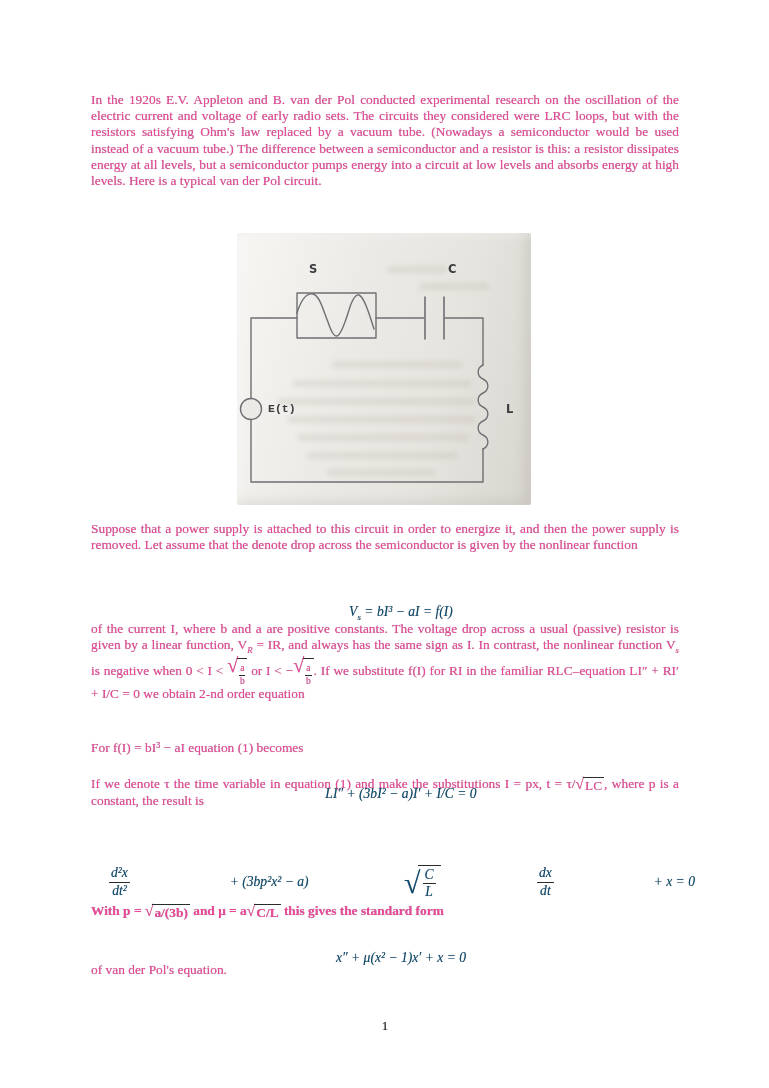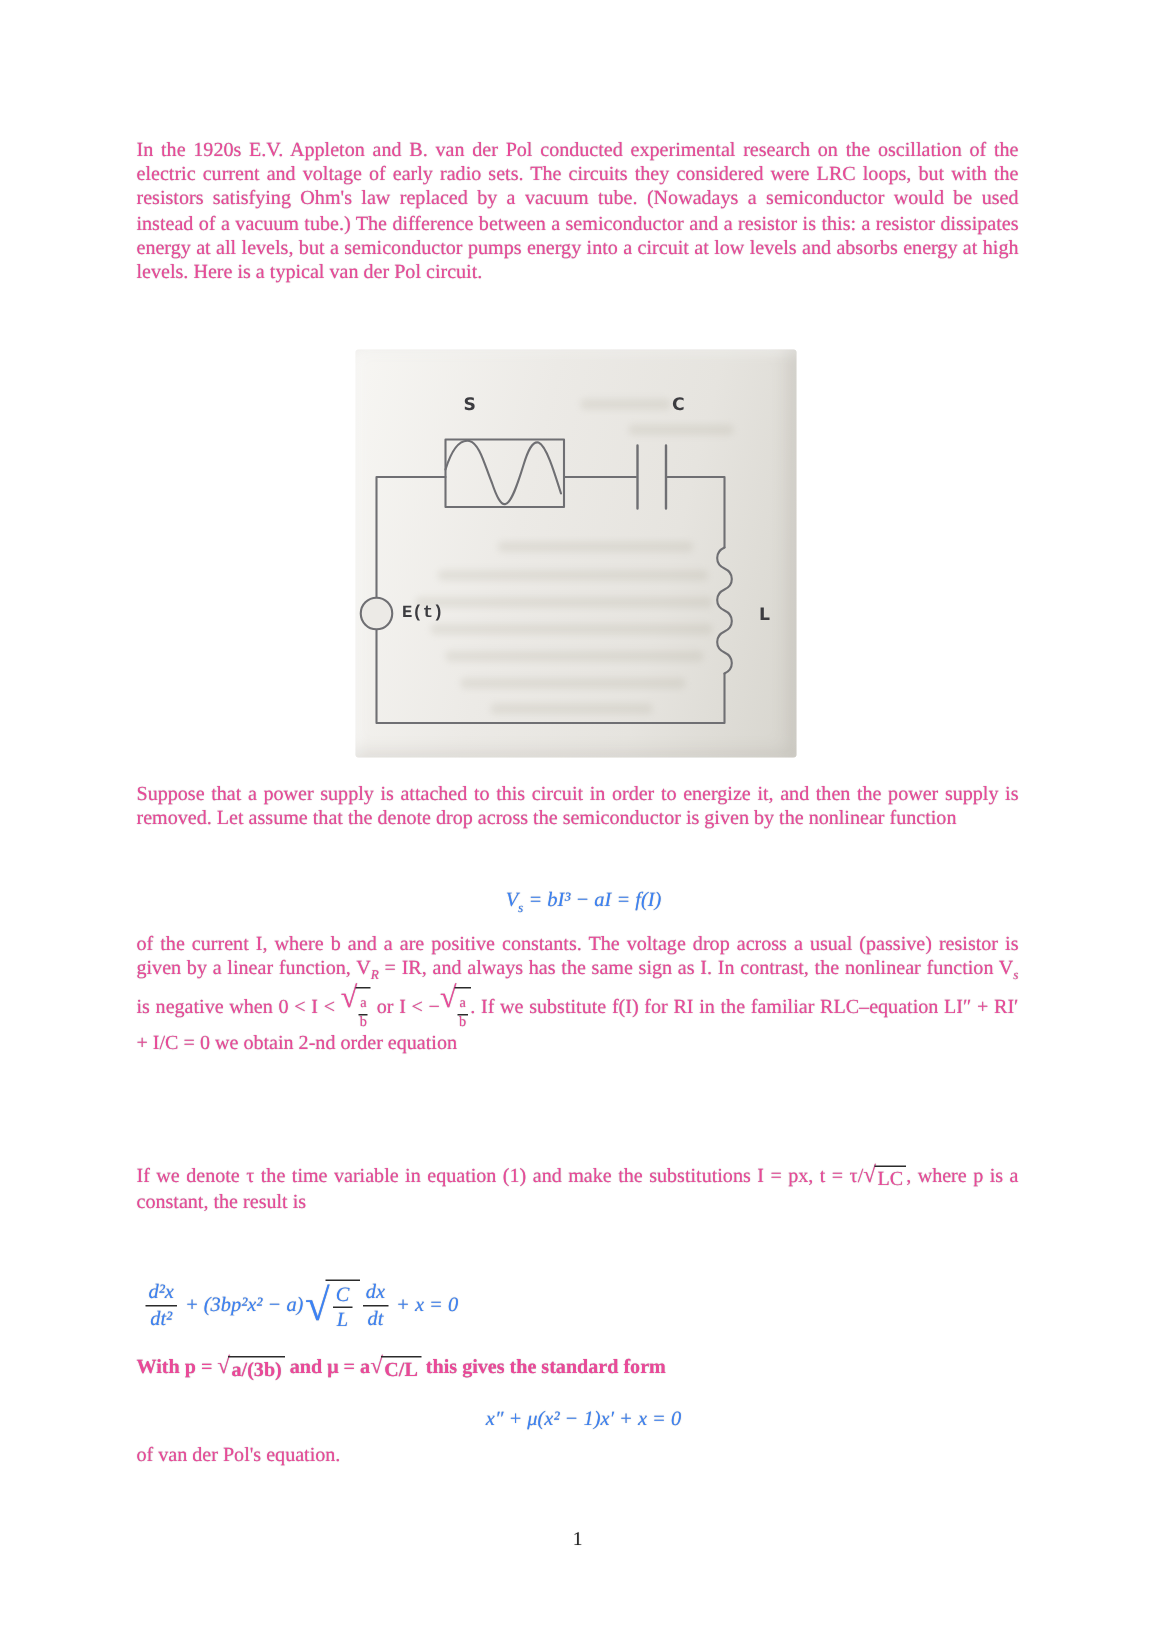--- a/index.html
+++ b/index.html
@@ -11,25 +11,25 @@
     font-family:"Liberation Serif","DejaVu Serif",serif;
     color:#242424;
   }
   .page{position:absolute;inset:0;}
   .body-text{
     position:absolute;left:91px;width:588px;margin:0;
     font-size:13.4px;line-height:16.2px;text-align:justify;
     color:#ec4899;text-shadow:0 0 0.7px rgba(70,70,70,0.55);
   }
   .eq{
-    position:absolute;left:91px;width:588px;margin:4px;
+    position:absolute;left:91px;width:588px;margin:16px;
     font-size:13.6px;font-style:italic;text-align:center;
-    color:#3b82f6;text-shadow:0 0 0.7px rgba(70,70,70,0.55);font-family:Liberation Serif, serif;
+    color:#0c4a6e;text-shadow:0 0 0.7px rgba(70,70,70,0.55);font-family:Liberation Serif, serif;
   }
-  .eq-flex{display:flex;justify-content:flex-start;align-items:center;}
+  .eq-flex{display:flex;justify-content:space-between;align-items:center;}
   .eq-flex .txt{white-space:pre;}
   sub.msub{font-size:0.66em;font-style:italic;}
   
   .dfrac{display:inline-flex;flex-direction:column;text-align:center;line-height:1.05;margin:0 2px;}
   .dfrac .n{border-bottom:1.1px solid #2b2b2b;padding:0 2px 1px;}
   .dfrac .d{padding-top:1px;}
   
   .srt{display:inline-flex;align-items:flex-start;white-space:nowrap;vertical-align:middle;line-height:1;}
   .srt .sgn{font-style:normal;margin-right:-1px;font-size:1.15em;line-height:0.85;}
   .srt .rnd{border-top:1.1px solid #2b2b2b;padding:1px 2px 0 2px;display:inline-block;}
@@ -112,21 +112,23 @@
           </span></span>
       </span><span> or I &lt; −</span><span class="srt mini">
         <span class="sgn">√</span>
         <span class="rnd"><span class="mfrac">
             <span class="n">a</span>
             <span class="d">b</span>
           </span></span>
       </span><span>. If we substitute f(I) for RI in the familiar RLC–equation LI″ + RI′ + I/C = 0 we obtain 2-nd order equation</span></p>
 
 
+  <p class="body-text" style="top:740px;">For f(I) = bI³ − aI equation (1) becomes</p>
 
+  <div class="eq" style="top:770px;">LI″ + (3bI² − a)I′ + I/C = 0</div>
 
   <p class="body-text" style="top:776px;"><span>If we denote τ the time variable in equation (1) and make the substitutions I = px, t = τ/</span><span class="srt">
         <span class="sgn">√</span>
         <span class="rnd">LC</span>
       </span><span>, where p is a constant, the result is</span></p>
 
   <div class="eq eq-flex" style="top:843px;height:46px;">
     <span class="dfrac">
         <span class="n">d²x</span>
         <span class="d">dt²</span>

